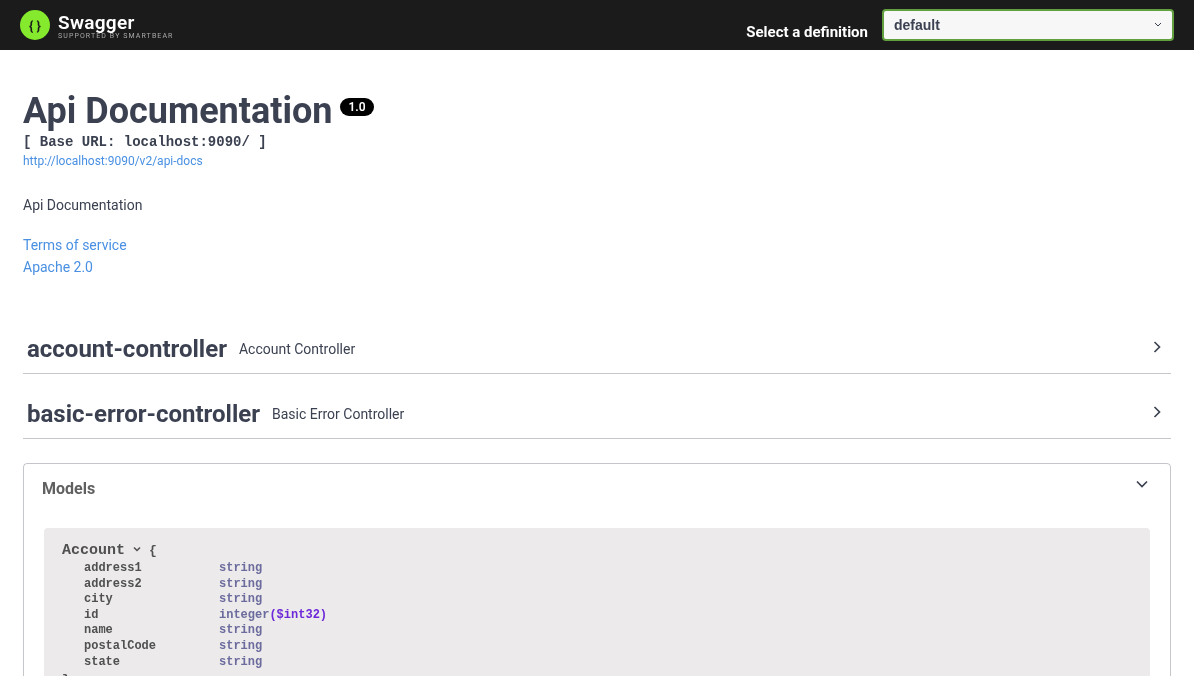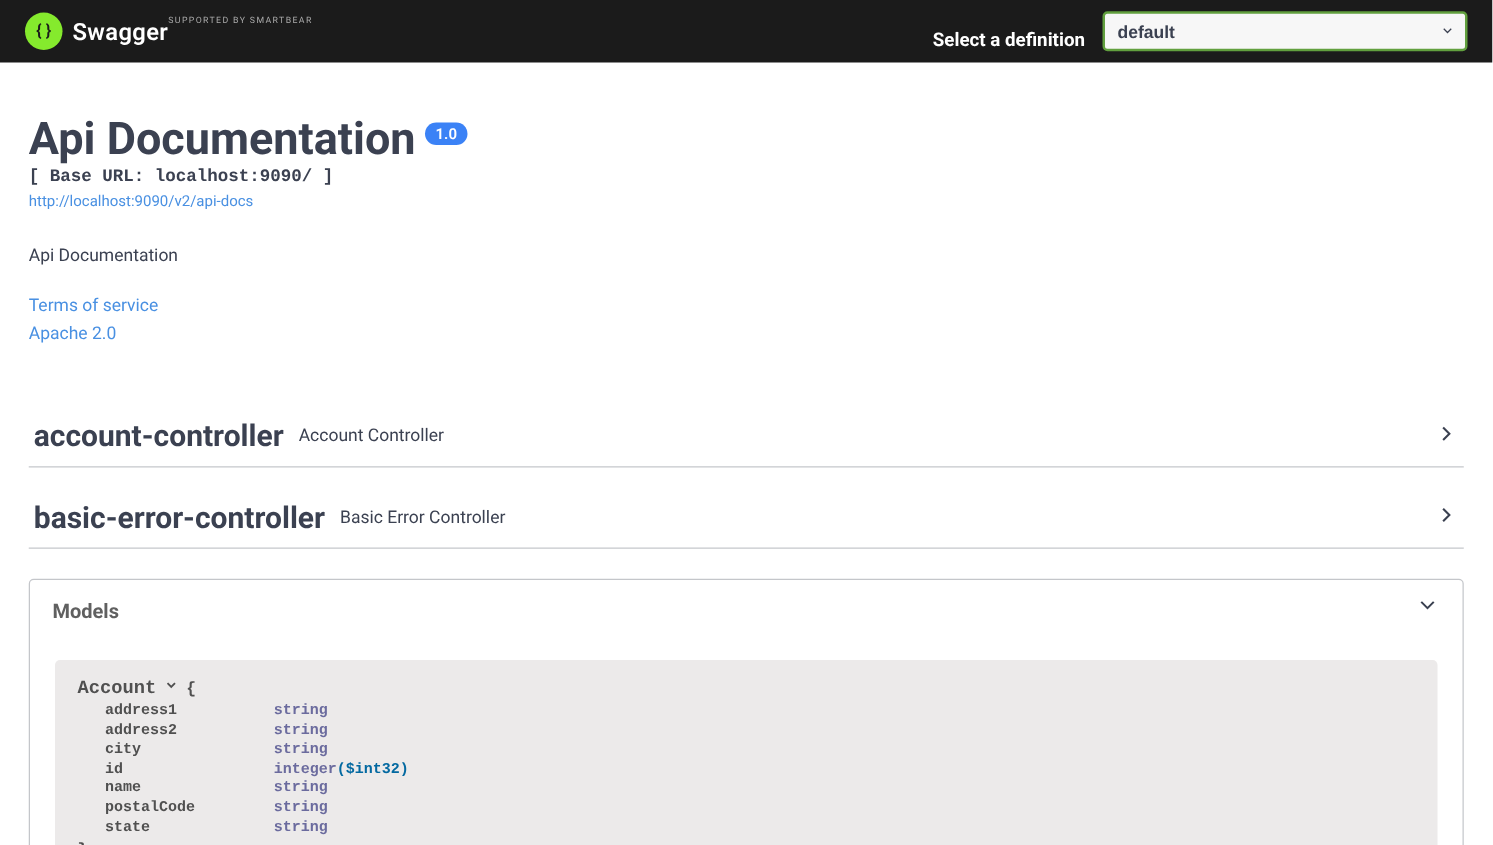--- a/index.html
+++ b/index.html
@@ -1,32 +1,32 @@
 <!DOCTYPE html>
 <html><head>
 <meta charset="utf-8">
 <style>
 * { margin: 0; padding: 0; box-sizing: border-box; }
 body { font-family: -apple-system, BlinkMacSystemFont, "Segoe UI", Roboto, sans-serif; background: #fff; color: #3b4151; }
 .topbar { background: #1b1b1b; height: 50px; display: flex; align-items: center; justify-content: space-between; padding: 0 20px; }
 .logo { display: flex; align-items: center; gap: 8px; }
 .logo-badge { width: 30px; height: 30px; background: #85ea2d; border-radius: 50%; display: flex; align-items: center; justify-content: center; color: #1b1b1b; font-weight: bold; font-size: 13px; }
-.logo-text { display: flex; flex-direction: row; }
+.logo-text { display: flex; flex-direction: column; }
 .logo-title { color: #fff; font-size: 19px; font-weight: 600; letter-spacing: 0.3px; }
 .logo-sub { color: #aaa; font-size: 7px; letter-spacing: 1.1px; text-transform: uppercase; margin-top: -2px; }
 .def-area { display: flex; align-items: flex-end; gap: 14px; }
 .def-label { color: #fff; font-size: 15px; font-weight: 700; }
 .def-select { position: relative; }
 .def-select select { width: 292px; padding: 6px 30px 6px 10px; background: #f7f7f7; border: 2px solid #62a03f; border-radius: 4px; font-size: 14px; color: #3b4151; appearance: none; cursor: pointer; font-weight: 600; }
 .def-caret { position: absolute; right: 10px; top: 50%; transform: translateY(-50%); pointer-events: none; }
 
 .content { max-width: 1180px; margin: 0 auto; padding: 40px 16px 16px; }
 .title-row { display: flex; align-items: baseline; gap: 8px; }
 .page-title { font-size: 36px; font-weight: 700; color: #3b4151; }
-.ver-badge { background: #3b82f6; color: #fff; font-size: 12px; padding: 2px 8px; border-radius: 14px; font-weight: 600; position: relative; top: -12px; }
+.ver-badge { background: #000000; color: #fff; font-size: 12px; padding: 2px 8px; border-radius: 14px; font-weight: 600; position: relative; top: -12px; }
 .base-url { font-family: "Courier New", monospace; font-size: 14px; color: #3b4151; margin-top: 2px; font-weight: 600; }
 .docs-link { color: #4990e2; font-size: 12px; text-decoration: none; display: inline-block; margin-top: 2px; }
 .desc { margin-top: 28px; font-size: 14px; color: #3b4151; }
 .links { margin-top: 24px; }
 .links a { display: block; color: #4990e2; font-size: 14px; text-decoration: none; margin-bottom: 6px; }
 
 .tags { margin-top: 50px; }
 .tag { display: flex; align-items: center; justify-content: space-between; padding: 10px 4px; border-bottom: 1px solid rgba(59,65,81,0.3); cursor: pointer; margin-bottom: 16px; }
 .tag-left { display: flex; align-items: center; gap: 12px; }
 .tag-name { font-size: 24px; font-weight: 700; color: #3b4151; }
@@ -38,21 +38,21 @@
 .models-title { font-size: 16px; font-weight: 700; color: #606060; }
 .model-body { padding: 20px; }
 .model-card { background: #eceaea; border-radius: 4px; padding: 14px 18px 18px; }
 .model-name-row { font-family: "Courier New", monospace; font-size: 14px; font-weight: 700; color: #505050; display: flex; align-items: center; gap: 6px; }
 .model-name { font-size: 15px; }
 .model-brace { font-family: "Courier New", monospace; color: #505050; font-weight: 600; font-size: 13px; }
 .model-props { margin-top: 2px; }
 .model-prop { font-family: "Courier New", monospace; font-size: 12px; line-height: 1.3; padding-left: 22px; display: flex; }
 .prop-key { color: #505050; font-weight: 700; width: 135px; display: inline-block; }
 .prop-type { color: #6b6b9e; font-weight: 700; }
-.prop-fmt { color: #0369a1; font-weight: 600; }
+.prop-fmt { color: #6d28d9; font-weight: 600; }
 .model-close { font-family: "Courier New", monospace; color: #505050; font-weight: 700; font-size: 13px; margin-top: 2px; }
 </style>
 </head>
 <body>
 
 <div class="topbar">
   <div class="logo">
     <div class="logo-badge">{ }</div>
     <div class="logo-text">
       <span class="logo-title">Swagger</span>

